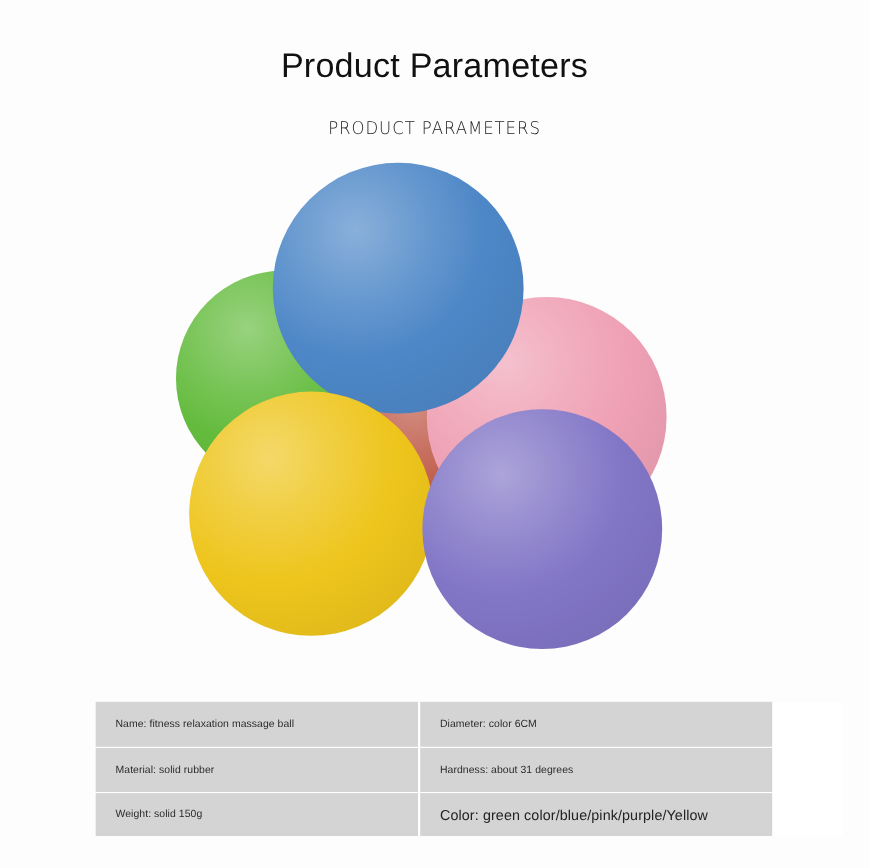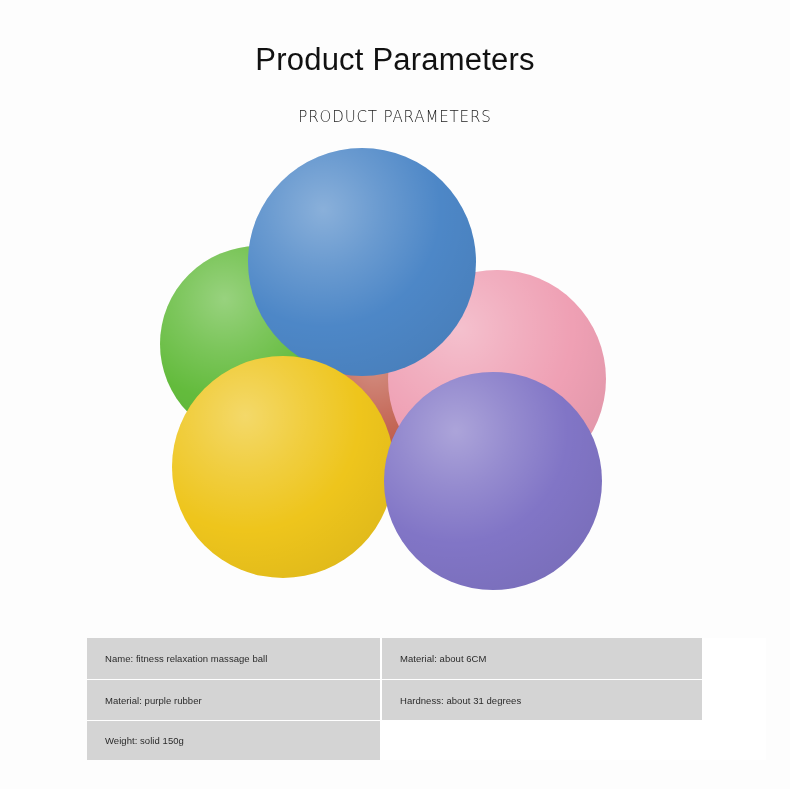--- a/index.html
+++ b/index.html
@@ -140,33 +140,36 @@
   <div class="ball ball-purple"></div>
 </div>
 
 <div class="params-table">
 
   <div class="param-cell">
     <span>Name: fitness relaxation massage ball</span>
   </div>
   <div class="col-divider"></div>
   <div class="param-cell">
-    <span>Material: about 6CM</span>
+    <span>Diameter: color 6CM</span>
   </div>
 
   <div class="row-divider"></div>
 
   <div class="param-cell">
-    <span>Material: purple rubber</span>
+    <span>Material: solid rubber</span>
   </div>
   <div class="col-divider"></div>
   <div class="param-cell">
     <span>Hardness: about 31 degrees</span>
   </div>
 
   <div class="row-divider"></div>
 
   <div class="param-cell">
     <span>Weight: solid 150g</span>
   </div>
   <div class="col-divider"></div>
+  <div class="param-cell emphasis">
+    <span>Color: green color/blue/pink/purple/Yellow</span>
+  </div>
 
 </div>
 
 </body></html>

